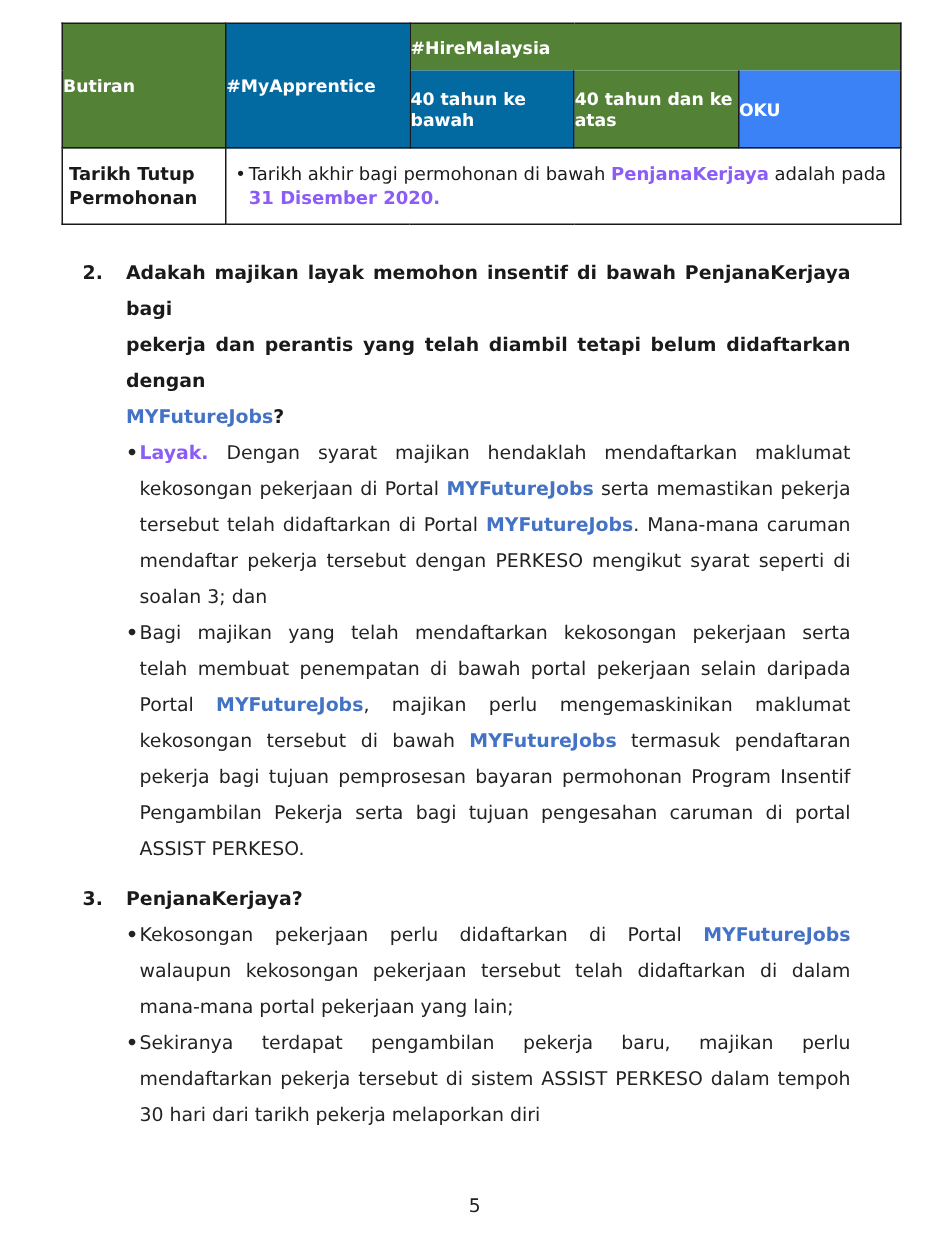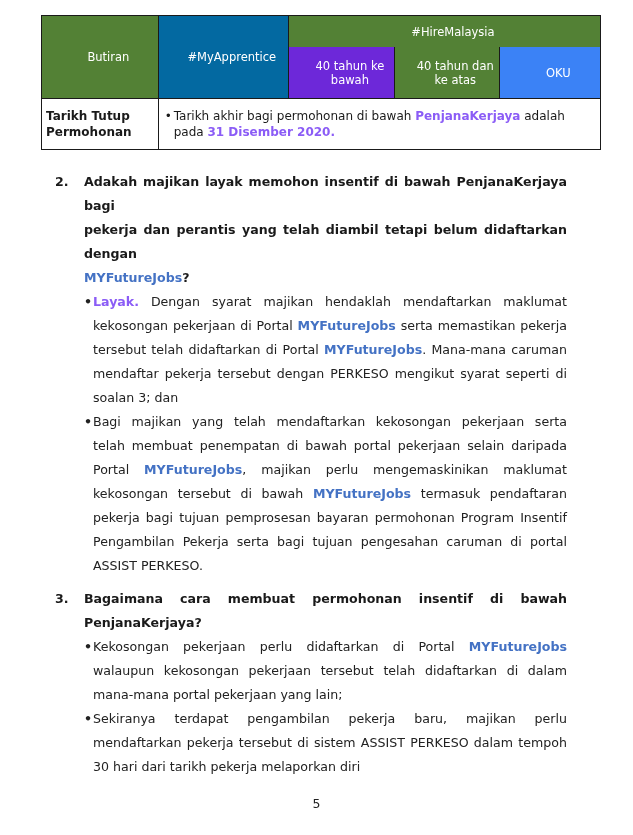--- a/index.html
+++ b/index.html
@@ -4,22 +4,22 @@
 <style>
   html, body { margin: 0; padding: 0; background: #ffffff; }
   body { width: 633px; height: 835px; position: relative; overflow: hidden;
          font-family: "DejaVu Sans", sans-serif; color: #1a1a1a; }
   .page { position: absolute; left: 0; top: 0; width: 633px; height: 835px; }
 
   
   table.info { position: absolute; left: 41px; top: 15px; width: 560px; border-collapse: collapse;
                font-size: 11.5px; }
   table.info td, table.info th { border: 1px solid #1a1a1a; padding: 0; }
-  table.info th { background: #538135; color: #ffffff; font-weight: normal; text-align: center;
-                  line-height: 14px; padding-left: 17px; }
+  table.info th { background: #538135; color: #ffffff; font-weight: bold; text-align: left;
+                  line-height: 14px; }
   th.col-butiran { width: 108px; height: 82px; padding-top: 10px; }
   th.col-apprentice { width: 122px; padding-top: 0; }
   th.hire { height: 28px; border-bottom: none !important; padding-top: 4px; }
   th.sub { height: 46px; border-top: none !important; vertical-align: middle; }
   th.sub-1 { width: 109px; } th.sub-2 { width: 109px; } th.sub-3 { width: 108px; }
   td.label-cell { font-weight: bold; font-size: 12px; line-height: 16px; padding: 6px 4px !important;
                   vertical-align: middle; height: 38px; }
   td.body-cell { font-size: 12px; line-height: 16px; padding: 6px 4px 6px 6px !important; color: #1a1a1a; }
   .cell-bullet { display: flex; }
   .cell-bullet .dot { width: 9px; flex: none; }
@@ -48,21 +48,21 @@
 <div class="page">
 
   <table class="info">
     <tbody>
         <tr>
       <th class="col-butiran" rowspan="2" style="background: rgb(83, 129, 53);">Butiran</th>
       <th class="col-apprentice" rowspan="2" style="background: #0369a1;">#MyApprentice</th>
       <th class="hire" colspan="3" style="background: rgb(83, 129, 53);">#HireMalaysia</th>
     </tr>
     <tr>
-      <th class="sub sub-1" style="background: #6d28d9;">40 tahun ke bawah</th>
+      <th class="sub sub-1" style="background: #0369a1;">40 tahun ke bawah</th>
       <th class="sub sub-2" style="background: rgb(83, 129, 53);">40 tahun dan ke atas</th>
       <th class="sub sub-3" style="background: #3b82f6;">OKU</th>
     </tr>
     <tr>
       <td class="label-cell">Tarikh Tutup Permohonan</td>
       <td class="body-cell" colspan="4">
         <div class="cell-bullet">
           <span class="dot">•</span>
           <span><span>Tarikh akhir bagi permohonan di bawah </span><b>PenjanaKerjaya</b><span> adalah pada </span><b>31 Disember 2020.</b></span>
         </div>
@@ -103,21 +103,20 @@
           <span class="last-line">ASSIST PERKESO.</span>
         </div>
       </div>
     </div>
   </div>
 
   <div class="q" style="top:587px;">
     <div class="q-head">
       <span class="q-num">3.</span>
       <div class="q-text">
-        <span class="q-title-line">Bagaimana cara membuat permohonan insentif di bawah</span>
         <span class="last-line">PenjanaKerjaya?</span>
       </div>
     </div>
     <div class="bullets">
       <div class="bullet">
         <span class="dot">•</span>
         <div class="btxt">
           <span class="just-line"><span>Kekosongan pekerjaan perlu didaftarkan di Portal </span><a class="link" style="color: rgb(68, 114, 196);">MYFutureJobs</a></span>
           <span class="just-line">walaupun kekosongan pekerjaan tersebut telah didaftarkan di dalam</span>
           <span class="last-line">mana-mana portal pekerjaan yang lain;</span>

